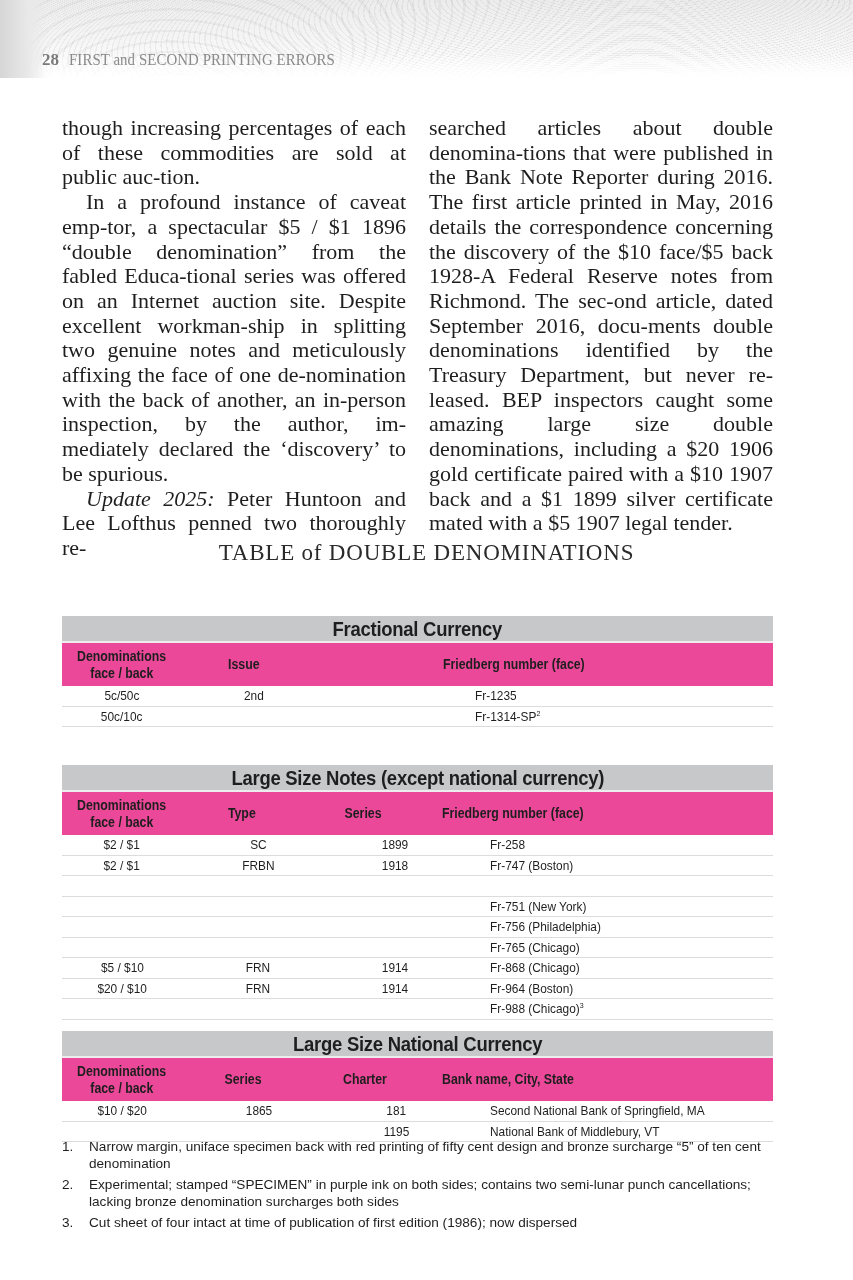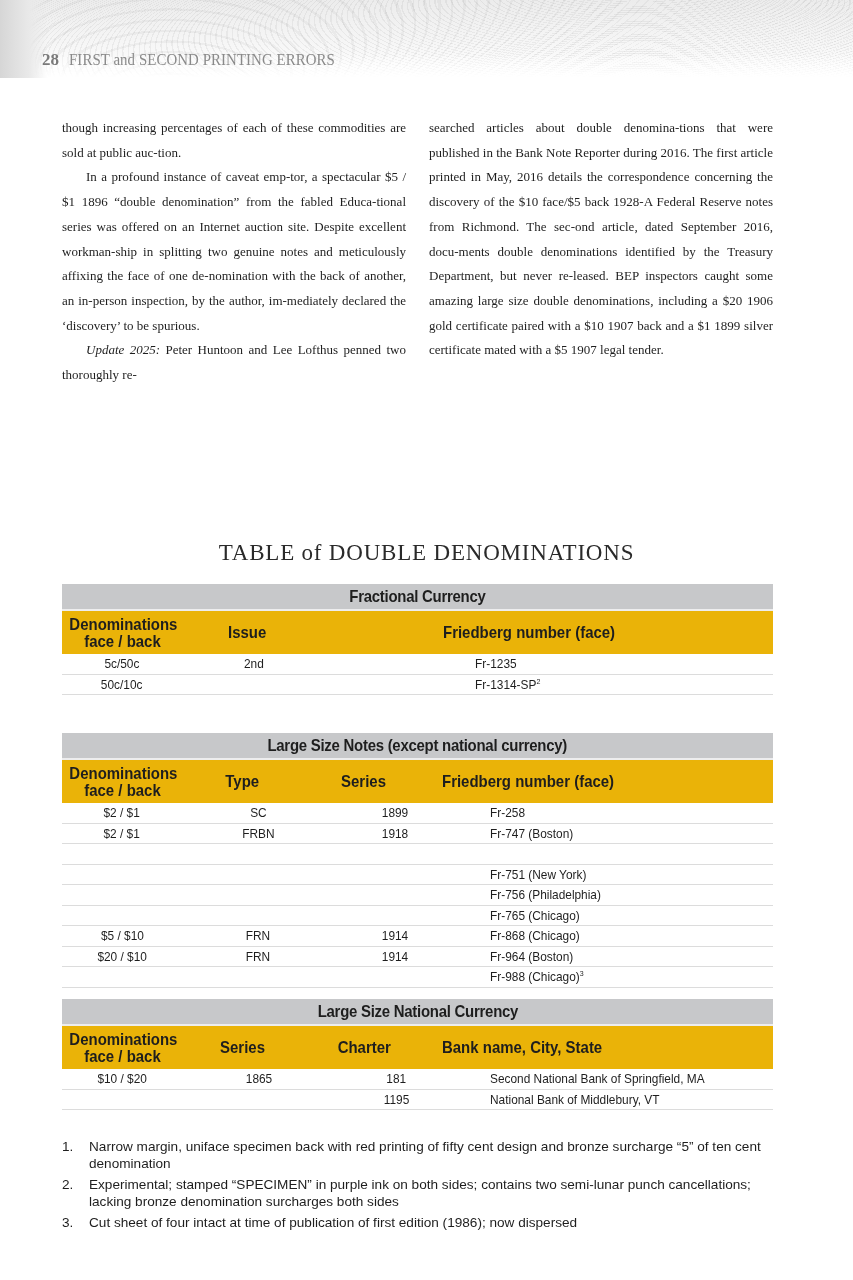--- a/index.html
+++ b/index.html
@@ -29,49 +29,49 @@
   }
   .page-number { font-weight: bold; color: #7a7a7a; font-size: 17px; }
   .running-title { font-size: 16.5px; transform: scaleX(0.9); transform-origin: left; white-space: nowrap; }
 
   
   .columns {
     position: absolute; left: 62px; top: 116px; width: 711px;
     display: flex; justify-content: space-between;
   }
   .col {
-    width: 344px; font-size: 13px; line-height: 24.7px;
+    width: 344px; font-size: 22px; line-height: 24.7px;
     text-align: justify; hyphens: manual;
   }
   .col p { margin: 0; }
   .col p.indent { text-indent: 24px; }
   .col em { font-style: italic; font-family: Liberation Serif, serif; }
 
   
   .table-title {
     position: absolute; left: 0; width: 853px; top: 540px;
     text-align: center; font-size: 23px; letter-spacing: 0.8px; color: #2a2a2a;
   }
 
   
   .tbl-wrap {
     position: absolute; left: 62px; width: 711px;
     font-family: "Liberation Sans", "DejaVu Sans", sans-serif;
     color: #1e1e1e;
   }
   .section-bar {
     height: 25px; background: #c7c8ca; text-align: center;
-    font-weight: bold; font-size: 17px; line-height: 25px;
-    transform-origin: center; letter-spacing: -0.3px;
+    font-weight: bold; font-size: 21px; line-height: 25px;
+    transform-origin: center; letter-spacing: -0.3px; margin-top: 32px;
   }
   .section-bar span { display: inline-block; transform: scaleX(0.88); }
   .col-head {
-    display: flex; align-items: center; height: 43px; background: #eab308;
+    display: flex; align-items: center; height: 43px; background: #ec4899;
     border-top: 2px solid #ededee;
-    font-weight: bold; font-size: 17px; line-height: 17px;
+    font-weight: bold; font-size: 14px; line-height: 17px;
   }
   .col-head > div, .row > div { box-sizing: border-box; }
   .row {
     display: flex; align-items: center; height: 19.5px;
     border-bottom: 1.5px solid #dcdcdc; font-size: 13.5px; gap: 16px;
   }
   .c-denom { width: 120px; text-align: center; }
   .c-fr   { flex: 1; padding-left: 17px; }
   .frac .c-issue { width: 244px; padding-left: 46px; }
   .large .c-type { width: 120px; text-align: center; }

